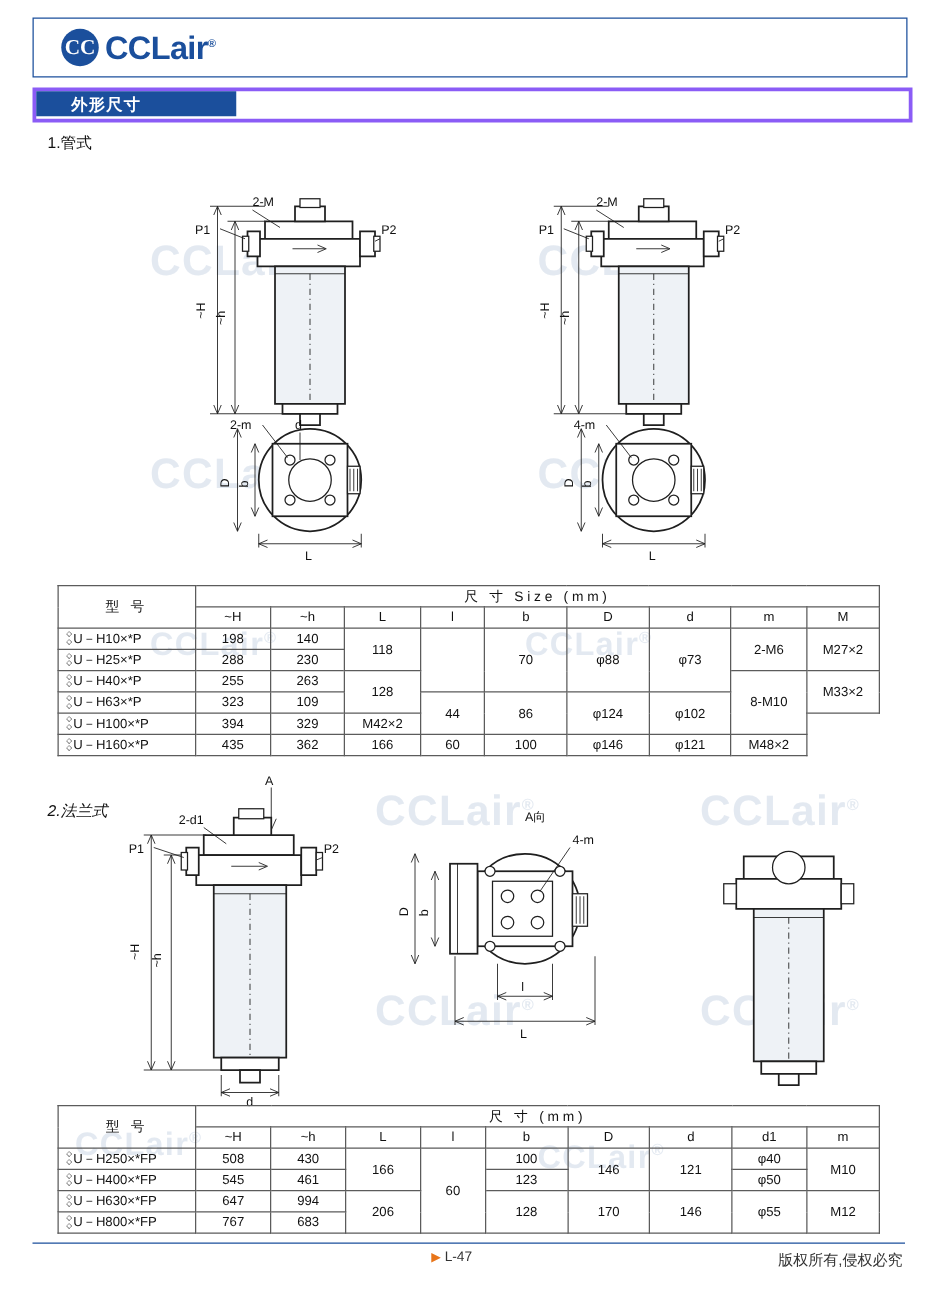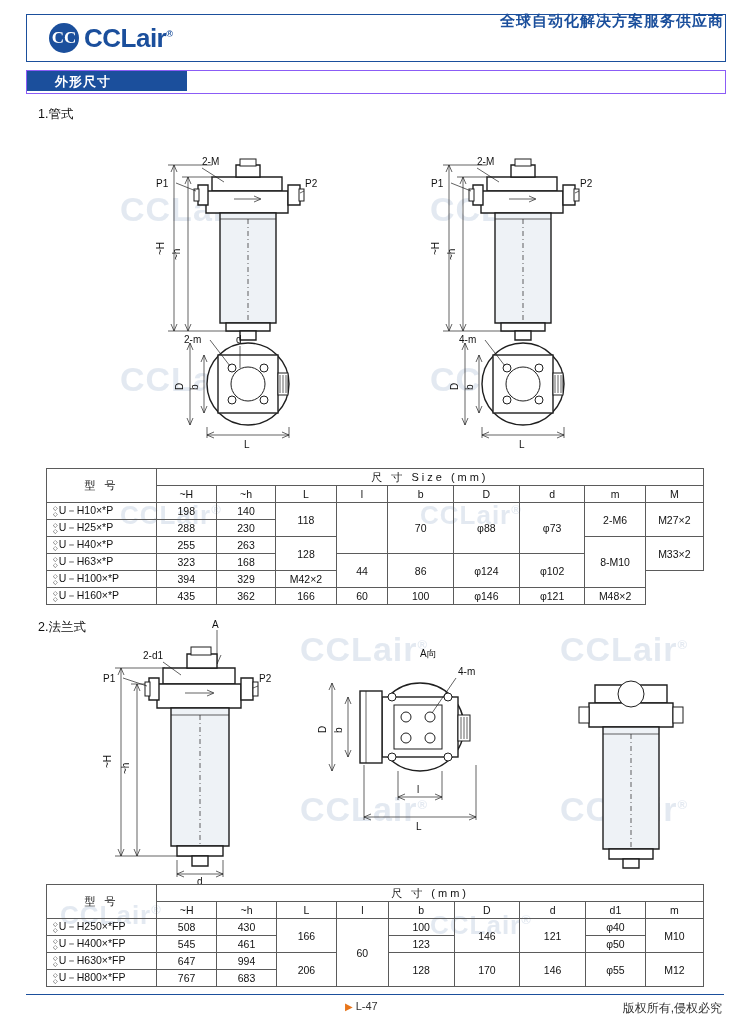--- a/index.html
+++ b/index.html
@@ -35,36 +35,36 @@
   .logo-reg{font-size:9px;color:#1b4f9c;vertical-align:super;}
   .header-slogan{
     position:absolute;right:26px;top:12px;
     font-size:15px;font-weight:bold;color:#1b4f9c;
     letter-spacing:1px;
   }
 
   
   .section-bar{
     position:absolute;left:26px;top:70px;width:698px;height:22px;
-    border:1px solid #8b5cf6;
+    border:3px solid #8b5cf6;
     background:#ffffff;
   }
   .section-bar .fill{
     position:absolute;left:0;top:0;width:160px;height:20px;
     background:#1b4f9c;
   }
   .section-bar .txt{
     position:absolute;left:28px;top:2px;
     font-size:13px;color:#ffffff;font-weight:bold;letter-spacing:1px;
   }
 
   
   .subhead{position:absolute;font-size:12.5px;color:#111;}
   #sub1{left:38px;top:106px;}
-  #sub2{left:38px;top:619px;}
+  #sub2{left:38px;top:641px;font-style:italic;}
 
   
   .wm{
     position:absolute;color:#dfe6ef;font-weight:bold;
     font-family:"Liberation Sans",sans-serif;
     pointer-events:none;user-select:none;
     font-size:34px;letter-spacing:1px;
     opacity:.85;
   }
   .wm small{font-size:13px;vertical-align:super;}
@@ -130,21 +130,20 @@
   <div class="wm" style="left:430px;top:910px;font-size:26px;"><span>CCLair</span><small>®</small></div>
 
   <div class="header">
     <div class="logo-wrap">
       <div class="logo-mark">
           <span>CC</span>
         </div>
       <div class="logo-text"><span>CCLair</span><span class="logo-reg">®</span></div>
     </div>
   </div>
-  <div class="header-slogan">全球自动化解决方案服务供应商</div>
 
   <div class="section-bar">
     <div class="fill"></div>
     <div class="txt">外形尺寸</div>
   </div>
 
   <div class="subhead" id="sub1">1.管式</div>
   <div class="subhead" id="sub2">2.法兰式</div>
 
   <div class="draw" style="left:150px;top:135px;">
@@ -317,21 +316,21 @@
         <td class="model-cell"><span class="st">◇<br>◇</span><span>U－H40×*P</span></td>
         <td>255</td>
         <td>263</td>
         <td rowspan="2">128</td>
         <td rowspan="3">8-M10</td>
         <td rowspan="2">M33×2</td>
       </tr>
       <tr>
         <td class="model-cell"><span class="st">◇<br>◇</span><span>U－H63×*P</span></td>
         <td>323</td>
-        <td>168</td>
+        <td>109</td>
         <td rowspan="2">44</td>
         <td rowspan="2">86</td>
         <td rowspan="2">φ124</td>
         <td rowspan="2">φ102</td>
       </tr>
       <tr>
         <td class="model-cell"><span class="st">◇<br>◇</span><span>U－H100×*P</span></td>
         <td>394</td>
         <td>329</td>
         <td>M42×2</td>

